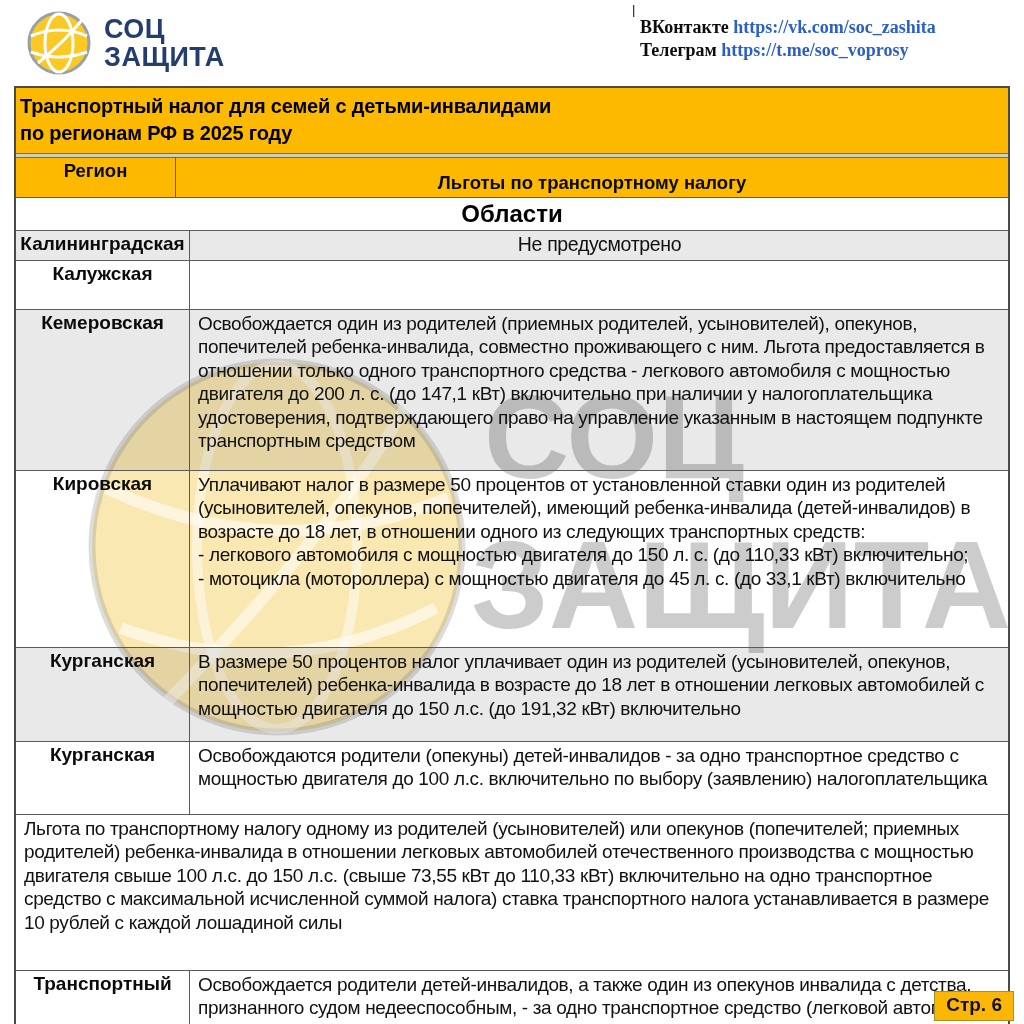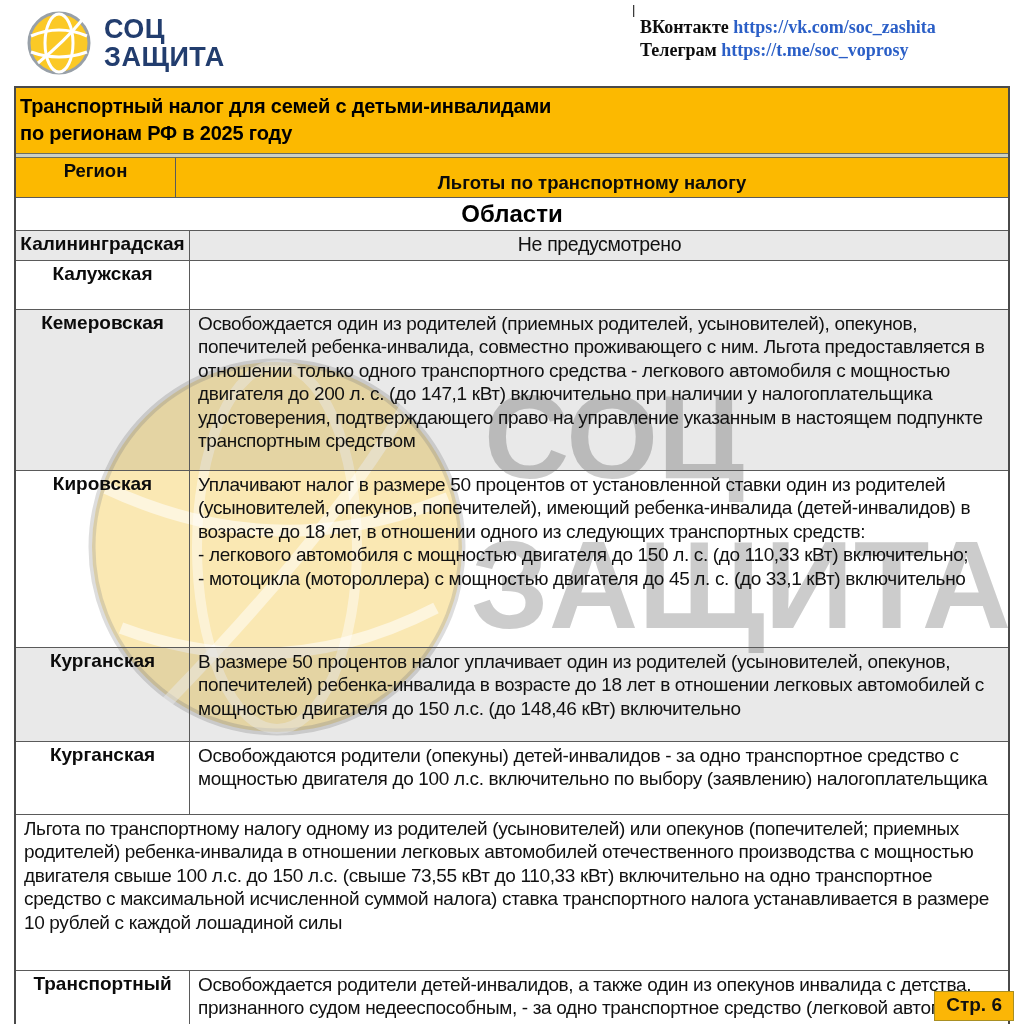--- a/index.html
+++ b/index.html
@@ -153,21 +153,21 @@
 - мотоцикла (мотороллера) с мощностью двигателя до 45 л. с. (до 33,1 кВт) включительно</span>
     </div>
   </div>
 
   <div class="trow">
     <div class="rcell">
       <span>Курганская</span>
       
     </div>
     <div class="bcell">
-      <span class="btxt">В размере 50 процентов налог уплачивает  один из родителей (усыновителей, опекунов, попечителей) ребенка-инвалида в возрасте до 18 лет в отношении легковых автомобилей с мощностью двигателя до 150 л.с. (до 148,46 кВт) включительно</span>
+      <span class="btxt">В размере 50 процентов налог уплачивает  один из родителей (усыновителей, опекунов, попечителей) ребенка-инвалида в возрасте до 18 лет в отношении легковых автомобилей с мощностью двигателя до 150 л.с. (до 191,32 кВт) включительно</span>
     </div>
   </div>
 
   <div class="trow">
     <div class="rcell">
       <span>Курганская</span>
       
     </div>
     <div class="bcell">
       <span class="btxt">Освобождаются родители (опекуны) детей-инвалидов - за одно транспортное средство с мощностью двигателя до 100 л.с. включительно по выбору (заявлению) налогоплательщика</span>

